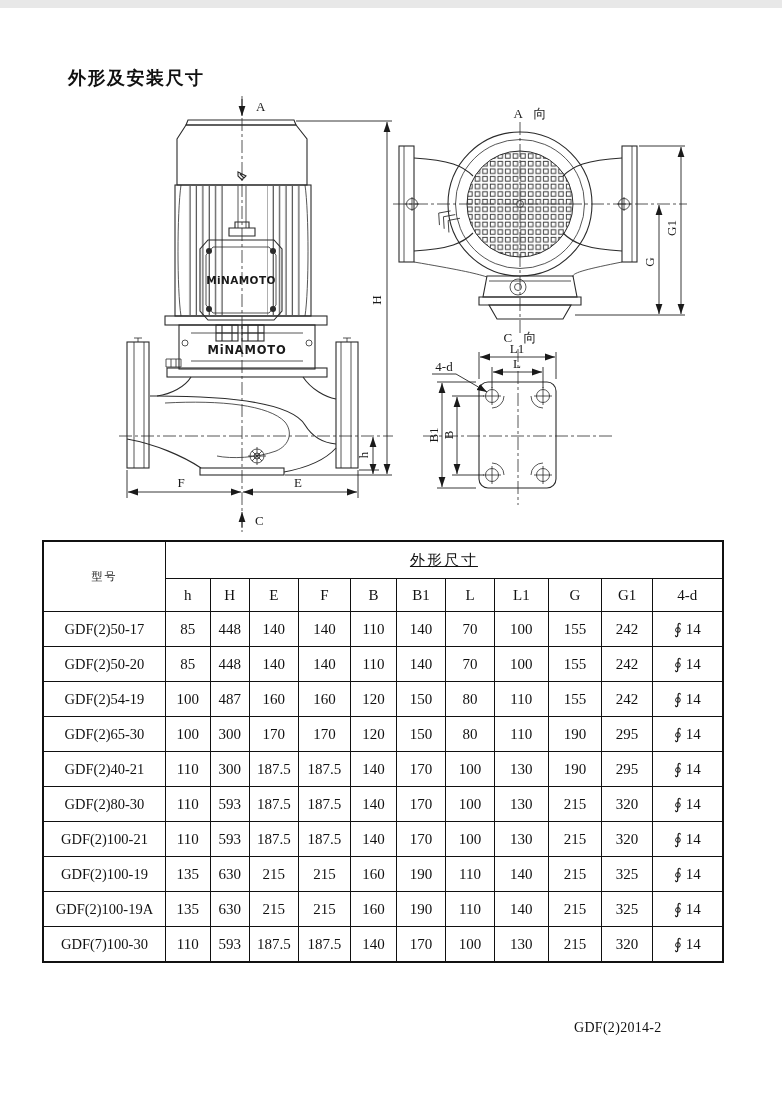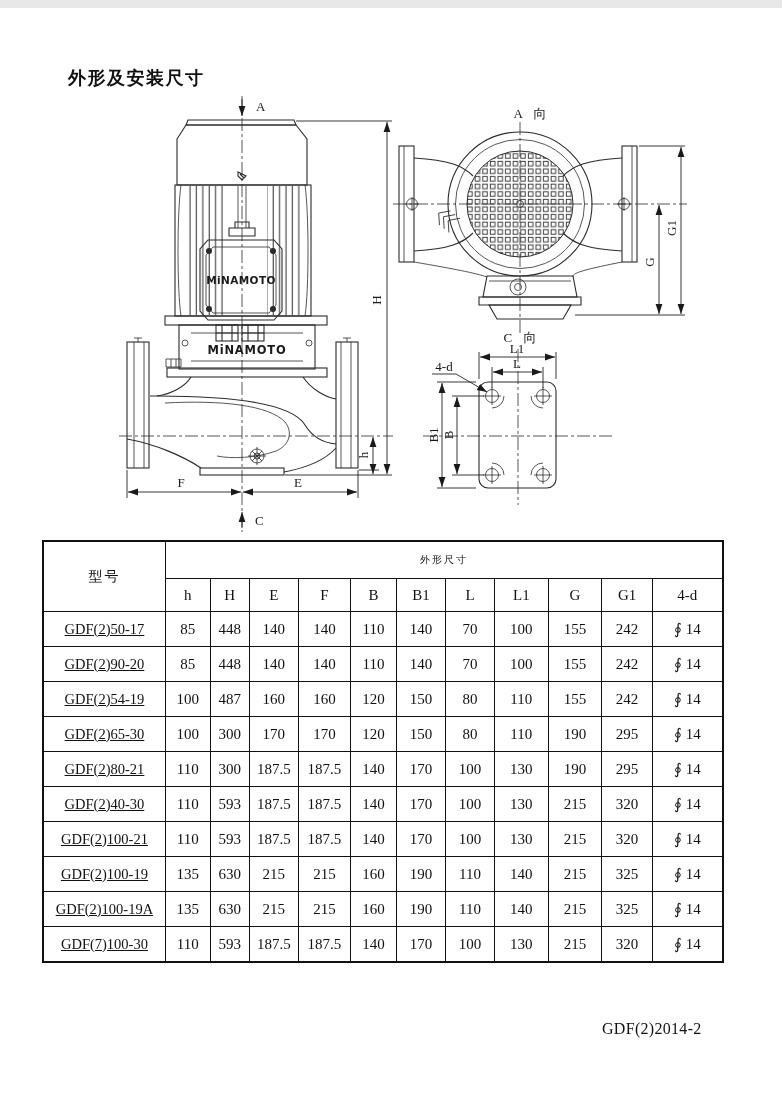--- a/index.html
+++ b/index.html
@@ -5,25 +5,25 @@
   html,body{margin:0;padding:0;background:#e8e8e8;}
   .page{position:relative;width:782px;height:1106px;background:#ffffff;margin:8px auto;
         font-family:"Liberation Serif",serif;color:#111;overflow:hidden;}
   .title{position:absolute;left:68px;top:58px;font-size:18px;font-weight:bold;
          letter-spacing:1.5px;font-family:"Liberation Sans",sans-serif;}
   .drawing{position:absolute;left:105px;top:85px;}
   .dimtable{position:absolute;left:42px;top:532px;width:682px;border-collapse:collapse;
             table-layout:fixed;border:2px solid #111;}
   .dimtable th,.dimtable td{border:1.4px solid #111;text-align:center;vertical-align:middle;
             font-weight:normal;font-size:15px;padding:0;overflow:hidden;white-space:nowrap;}
-  .dimtable .gh{height:36px;font-size:10px;letter-spacing:2px;}
+  .dimtable .gh{height:36px;font-size:15px;letter-spacing:2px;text-decoration:underline;}
   .dimtable .ch{height:32px;}
   .dimtable td{height:34px;}
-  .dimtable .model{font-size:14.5px;text-decoration:underline;}
-  .footer{position:absolute;left:602px;top:1012px;font-size:16px;letter-spacing:0.3px;}
+  .dimtable .model{font-size:14.5px;}
+  .footer{position:absolute;left:574px;top:1012px;font-size:14px;letter-spacing:0.3px;}
   svg text{font-family:"Liberation Serif",serif;fill:#1a1a1a;}
   .ln{stroke:#2b2b2b;stroke-width:1.1;fill:none;}
   .lnthin{stroke:#2b2b2b;stroke-width:0.8;fill:none;}
   .cl{stroke:#2b2b2b;stroke-width:0.8;fill:none;stroke-dasharray:13 3 3 3;}
   .dim{stroke:#222;stroke-width:0.9;fill:none;}
   .dtxt{font-size:13px;}
   .brand{font-family:"DejaVu Sans",sans-serif;font-weight:bold;}
 </style>
 </head>
 <body>
@@ -217,21 +217,21 @@
         <col style="width:6.8%">
       <col style="width:7.2%">
         <col style="width:7.2%">
         <col style="width:7.9%">
       <col style="width:7.9%">
         <col style="width:7.4%">
         <col style="width:10.4%">
     </colgroup>
     <thead>
       <tr>
-        <th rowspan="2" style="font-size:14px;letter-spacing:2px;">型号</th>
+        <th rowspan="2" style="font-size:11px;letter-spacing:2px;">型号</th>
         <th colspan="11" class="gh">外形尺寸</th>
       </tr>
       <tr>
         <th class="ch">h</th>
         <th class="ch">H</th>
         <th class="ch">E</th>
         <th class="ch">F</th>
         <th class="ch">B</th>
         <th class="ch">B1</th>
         <th class="ch">L</th>
@@ -250,21 +250,21 @@
         <td>140</td>
         <td>110</td>
         <td>140</td>
         <td>70</td>
         <td>100</td>
         <td>155</td>
         <td>242</td>
         <td>∮ 14</td>
       </tr>
       <tr>
-        <td class="model">GDF(2)90-20</td>
+        <td class="model">GDF(2)50-20</td>
         <td>85</td>
         <td>448</td>
         <td>140</td>
         <td>140</td>
         <td>110</td>
         <td>140</td>
         <td>70</td>
         <td>100</td>
         <td>155</td>
         <td>242</td>
@@ -292,35 +292,35 @@
         <td>170</td>
         <td>120</td>
         <td>150</td>
         <td>80</td>
         <td>110</td>
         <td>190</td>
         <td>295</td>
         <td>∮ 14</td>
       </tr>
       <tr>
-        <td class="model">GDF(2)80-21</td>
+        <td class="model">GDF(2)40-21</td>
         <td>110</td>
         <td>300</td>
         <td>187.5</td>
         <td>187.5</td>
         <td>140</td>
         <td>170</td>
         <td>100</td>
         <td>130</td>
         <td>190</td>
         <td>295</td>
         <td>∮ 14</td>
       </tr>
       <tr>
-        <td class="model">GDF(2)40-30</td>
+        <td class="model">GDF(2)80-30</td>
         <td>110</td>
         <td>593</td>
         <td>187.5</td>
         <td>187.5</td>
         <td>140</td>
         <td>170</td>
         <td>100</td>
         <td>130</td>
         <td>215</td>
         <td>320</td>

